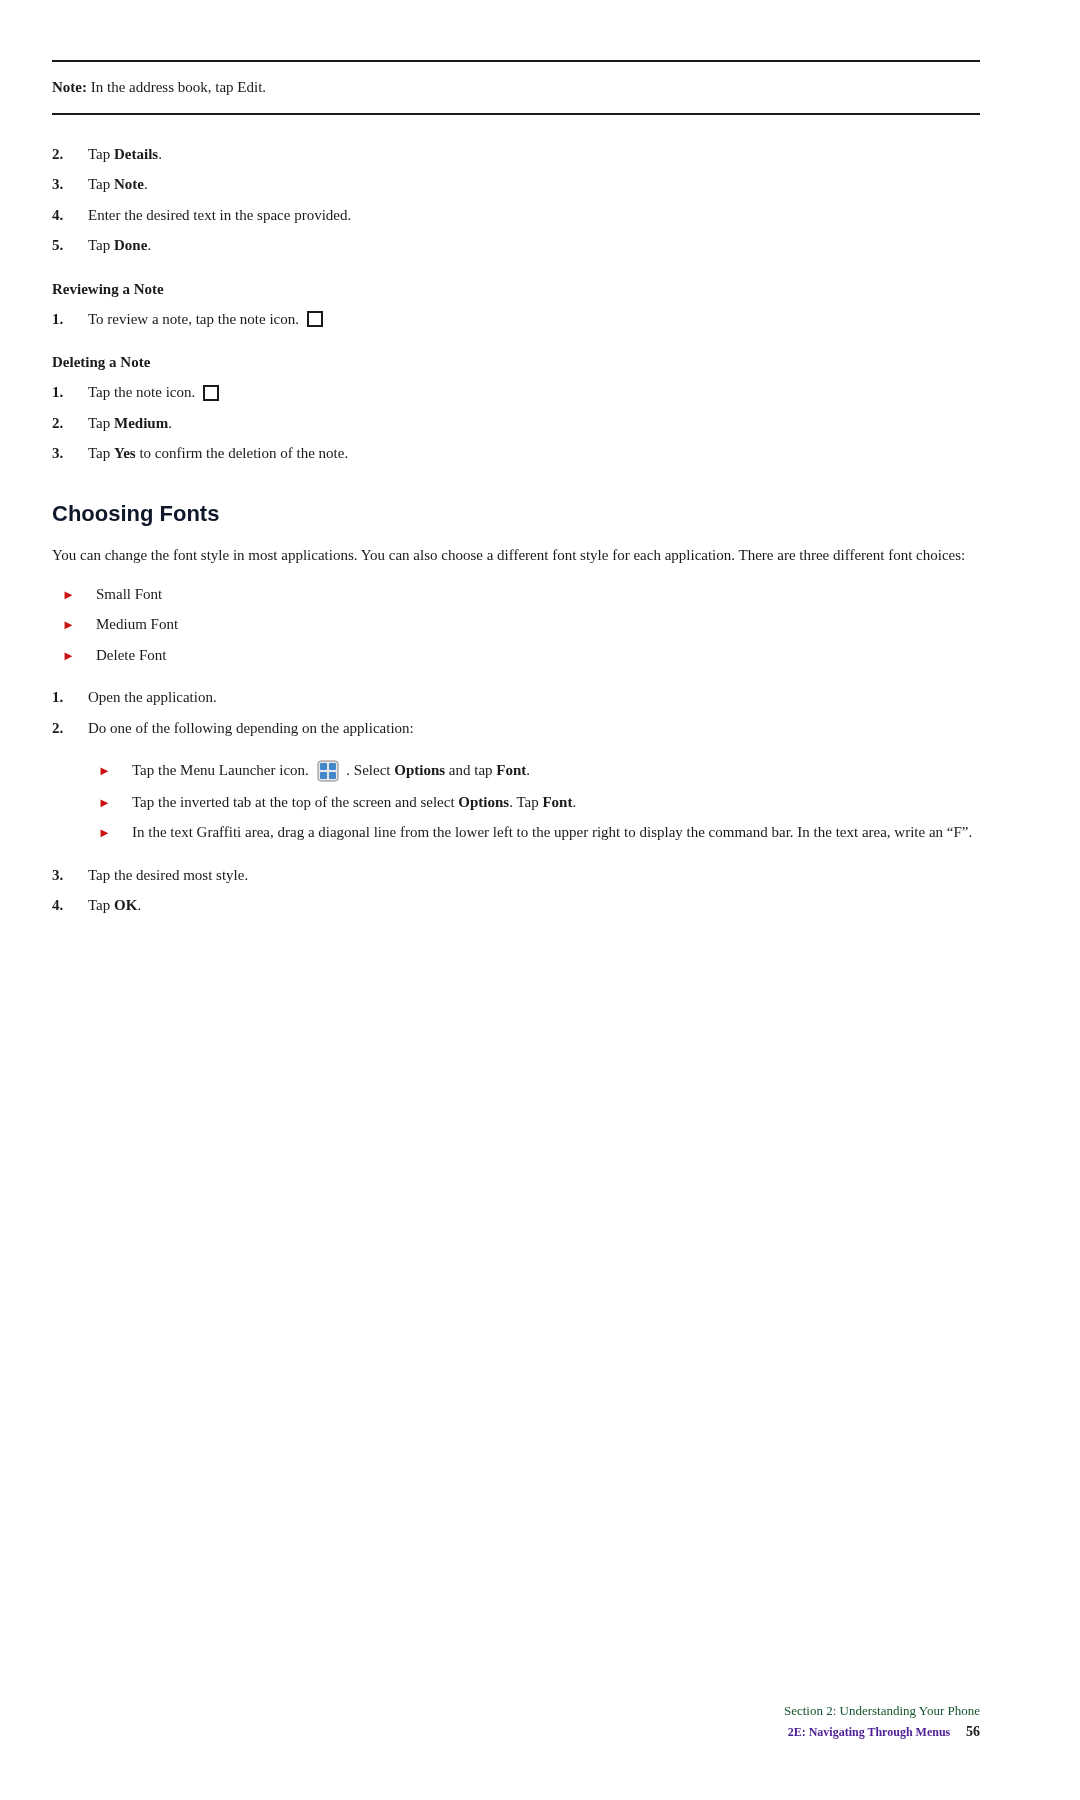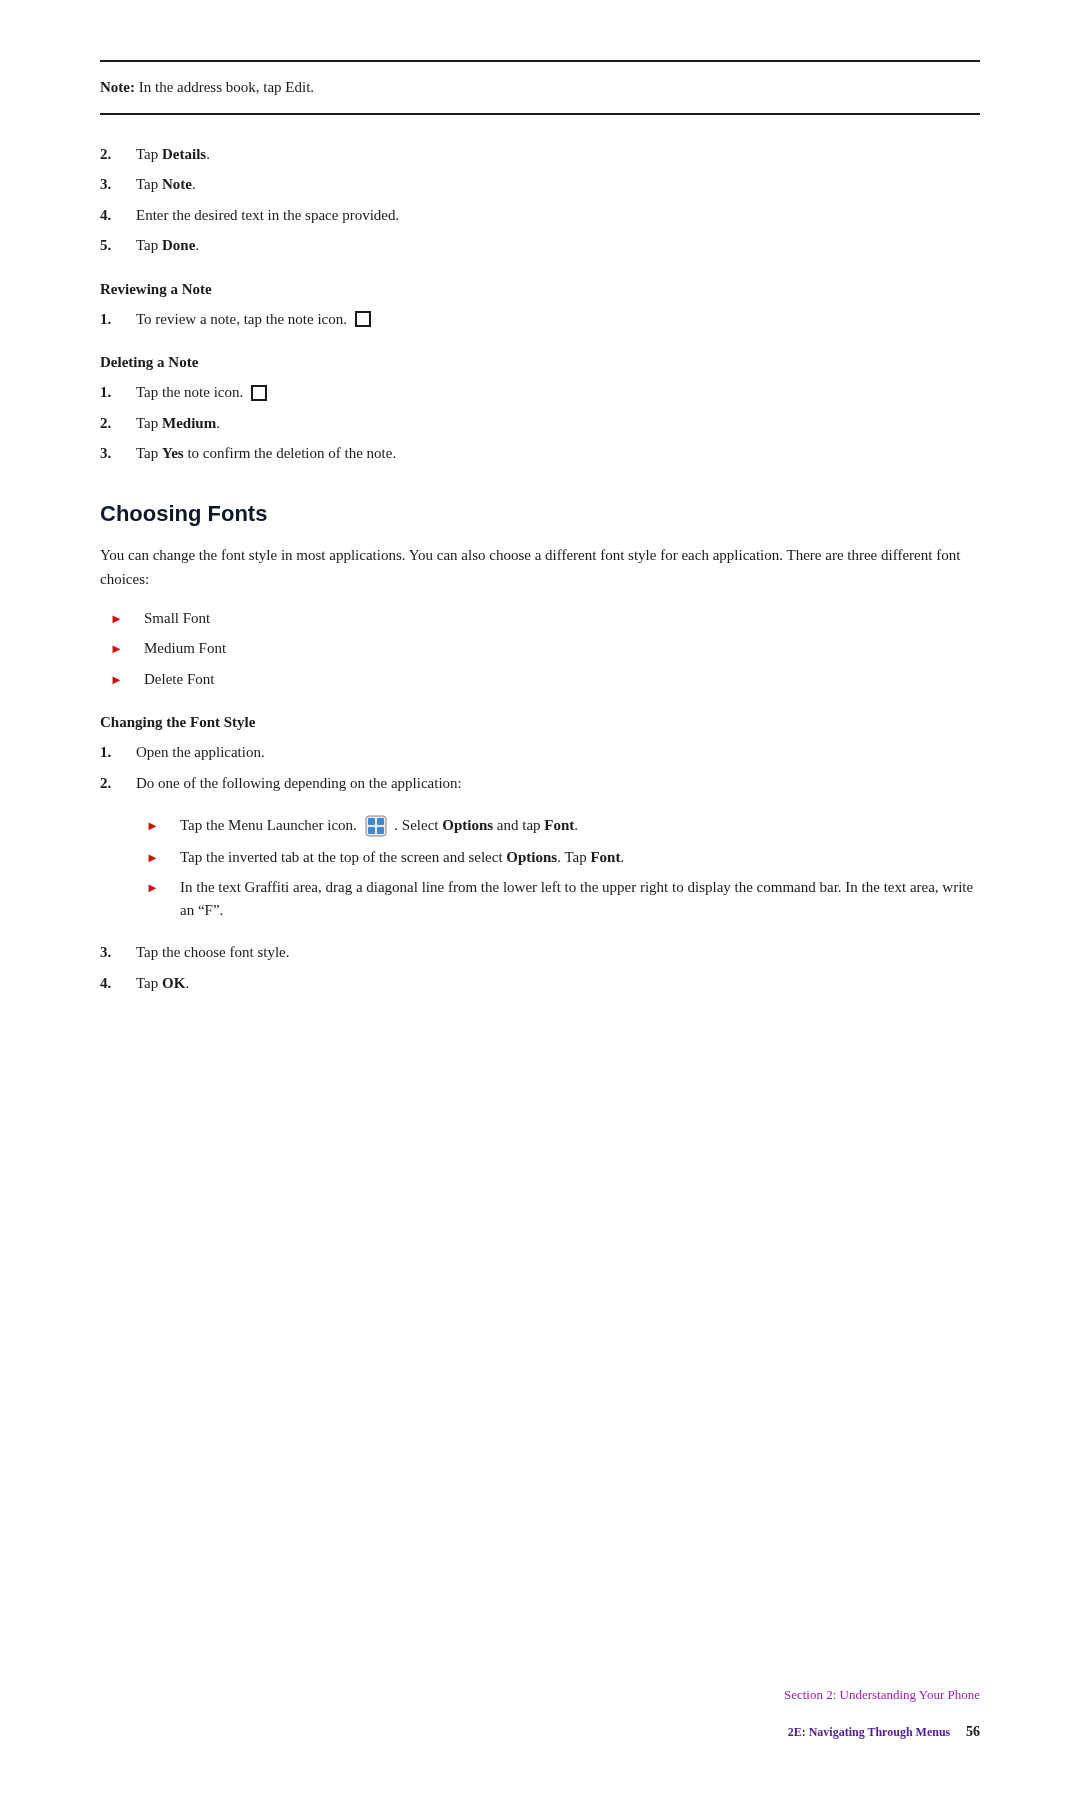--- a/index.html
+++ b/index.html
@@ -14,21 +14,21 @@
       font-size: 15px;
       color: #1a1a1a;
       width: 1080px;
       min-height: 1800px;
       position: relative;
     }
 
     .page-container {
       width: 1080px;
       min-height: 1800px;
-      padding: 60px 100px 120px 100px;
+      padding: 60px 100px 120px 52px;
       position: relative;
     }
 
     
     .note-box {
       border-top: 2px solid #1a1a1a;
       border-bottom: 2px solid #1a1a1a;
       padding: 14px 0;
       margin-bottom: 28px;
     }
@@ -136,22 +136,22 @@
     
     .page-footer {
       position: absolute;
       bottom: 60px;
       right: 100px;
       text-align: right;
     }
 
     .footer-section {
       font-size: 13px;
-      color: #a21caf;
-      margin-bottom: 20px;
+      color: #14532d;
+      margin-bottom: 4px;
     }
 
     .footer-chapter {
       font-size: 12px;
       font-weight: bold;
       color: #4c1d95;
     }
 
     .footer-page {
       font-size: 14px;
@@ -235,21 +235,20 @@
     <li>
       <span class="bullet-arrow">►</span>
       <span class="bullet-content">Medium Font</span>
     </li>
     <li>
       <span class="bullet-arrow">►</span>
       <span class="bullet-content">Delete Font</span>
     </li>
   </ul>
 
-  <div class="subsection-heading">Changing the Font Style</div>
 
   <ol class="numbered-list">
     <li>
       <span class="num-label">1.</span>
       <span>Open the application.</span>
     </li>
     <li>
       <span class="num-label">2.</span>
       <span>Do one of the following depending on the application:</span>
     </li>
@@ -280,21 +279,21 @@
       <span class="bullet-arrow">►</span>
       <span class="bullet-content">
         In the text Graffiti area, drag a diagonal line from the lower left to the upper right to display the command bar. In the text area, write an “F”.
       </span>
     </li>
   </ul>
 
   <ol class="numbered-list">
     <li>
       <span class="num-label">3.</span>
-      <span>Tap the choose font style.</span>
+      <span>Tap the desired most style.</span>
     </li>
     <li>
       <span class="num-label">4.</span>
       <span>Tap <strong>OK</strong>.</span>
     </li>
   </ol>
 
   <div class="page-footer">
     <div class="footer-section">Section 2: Understanding Your Phone</div>
     <div>

